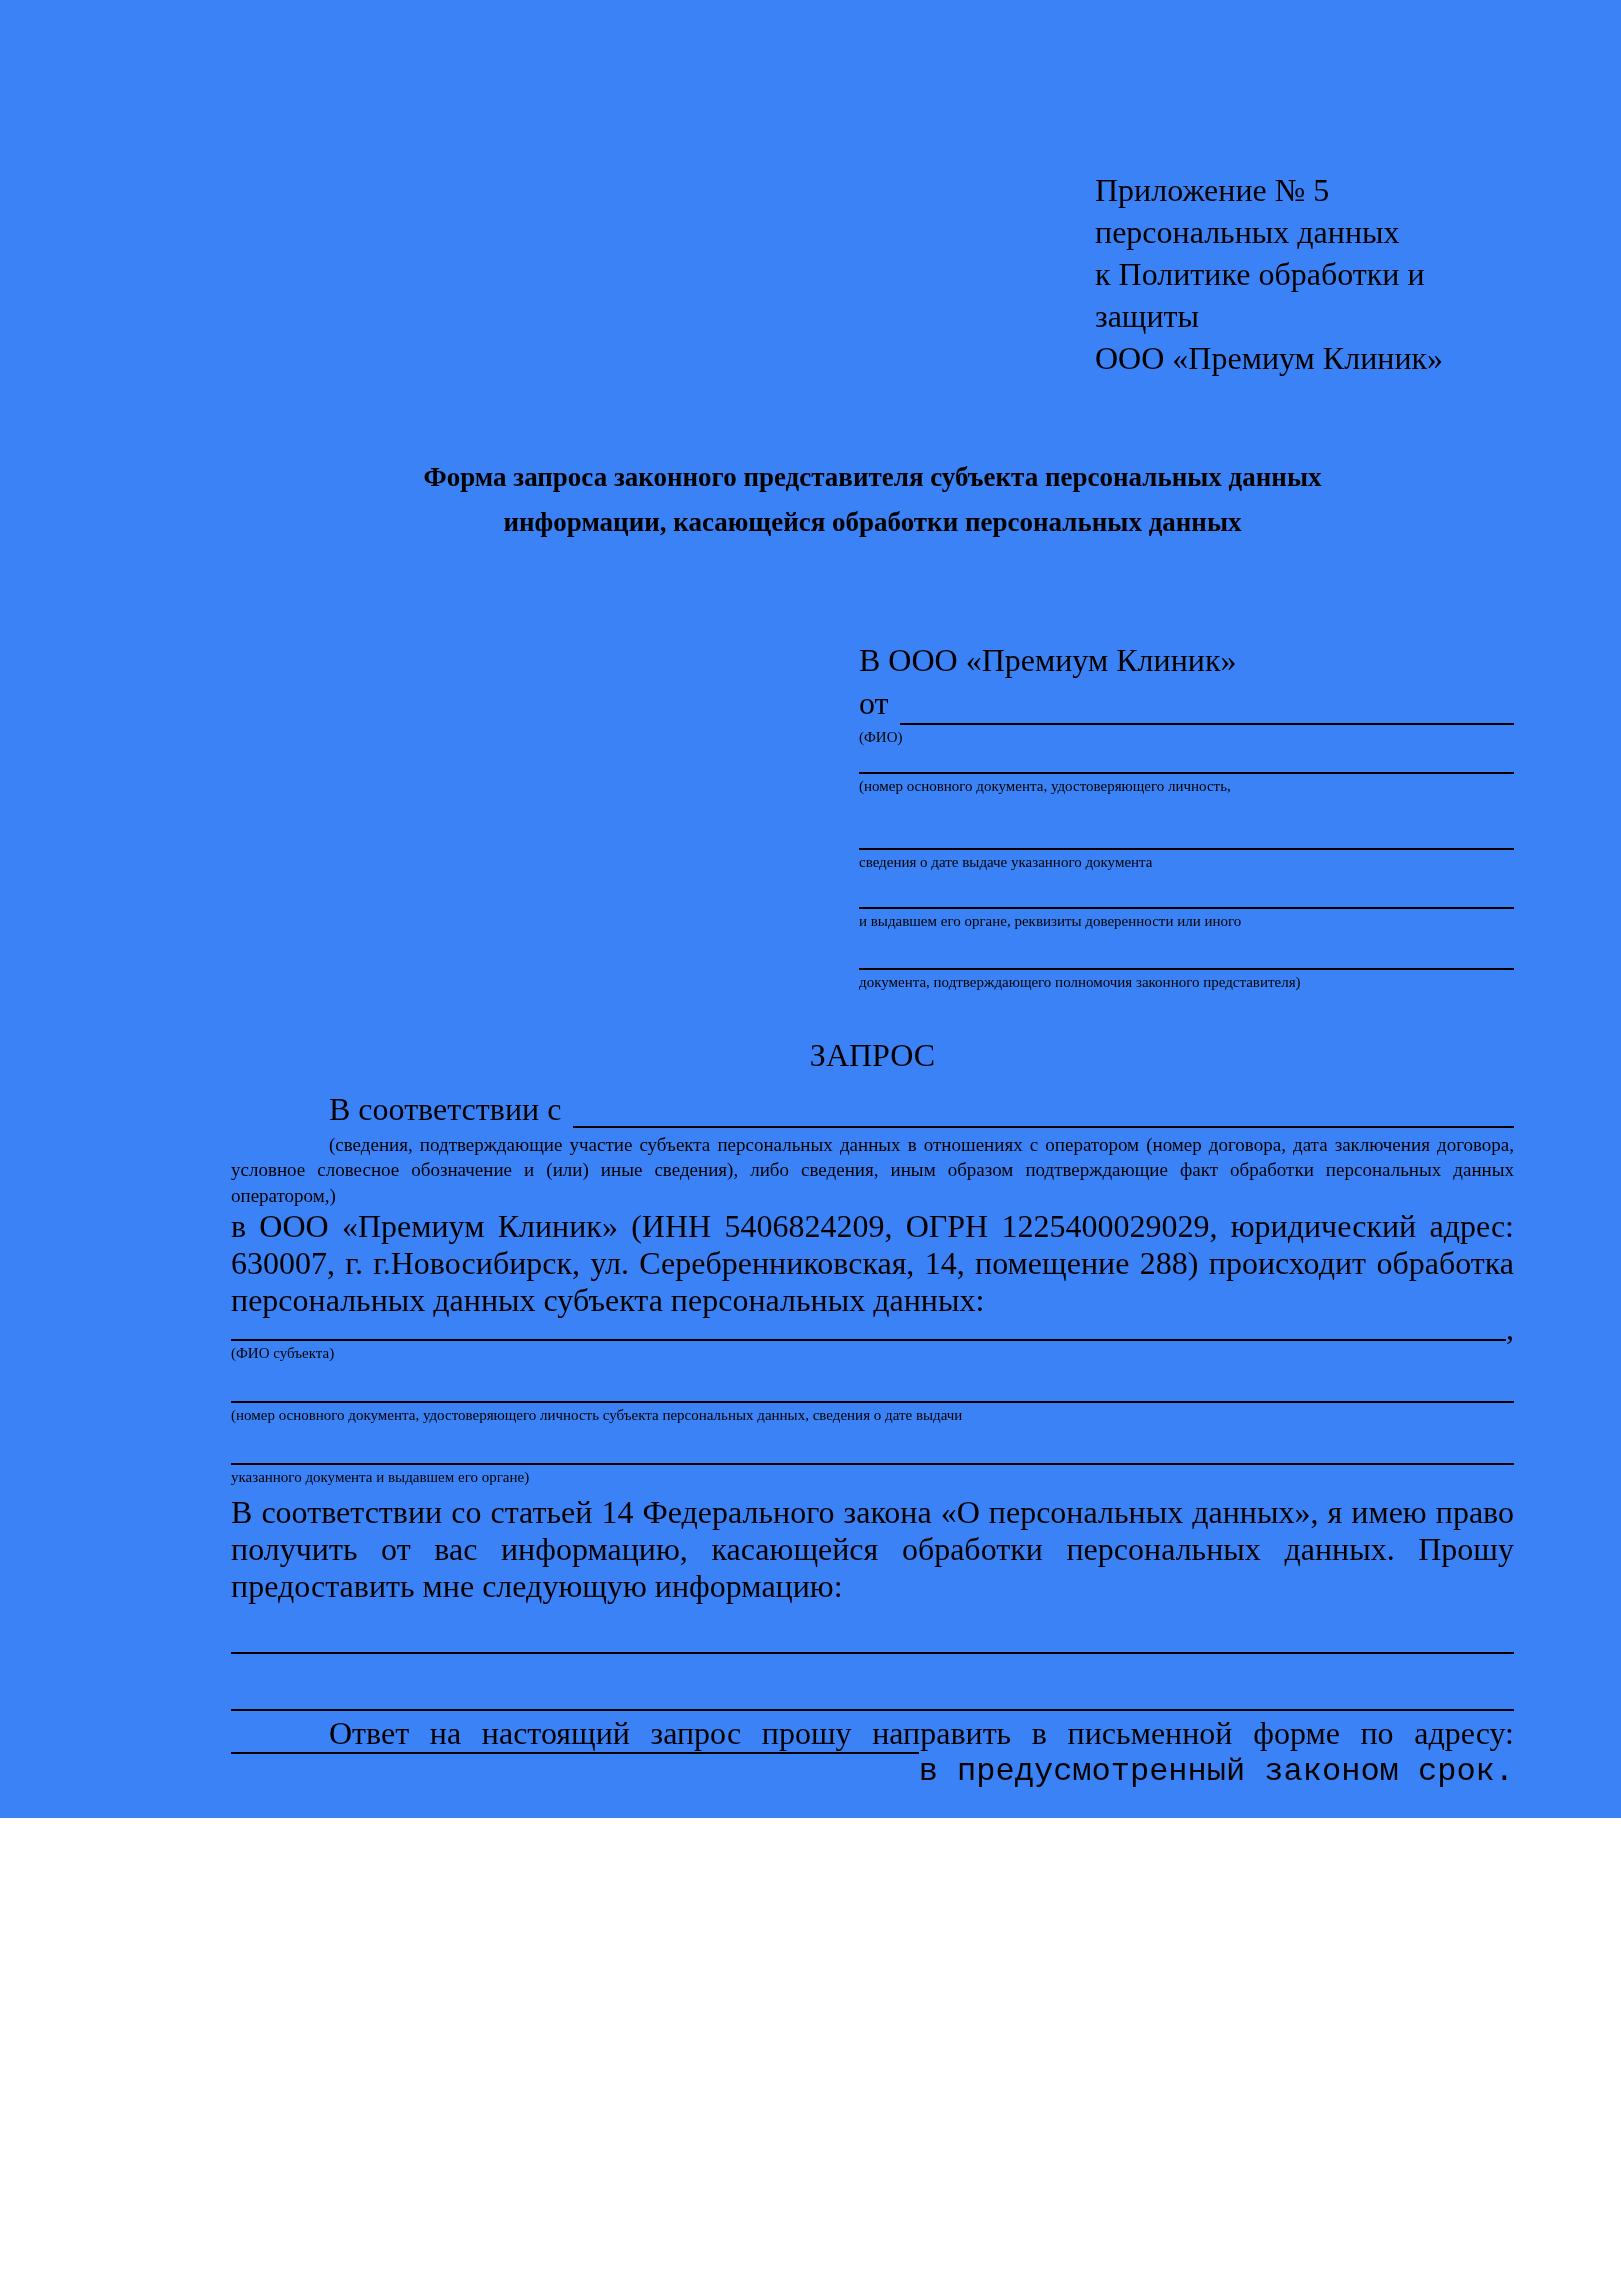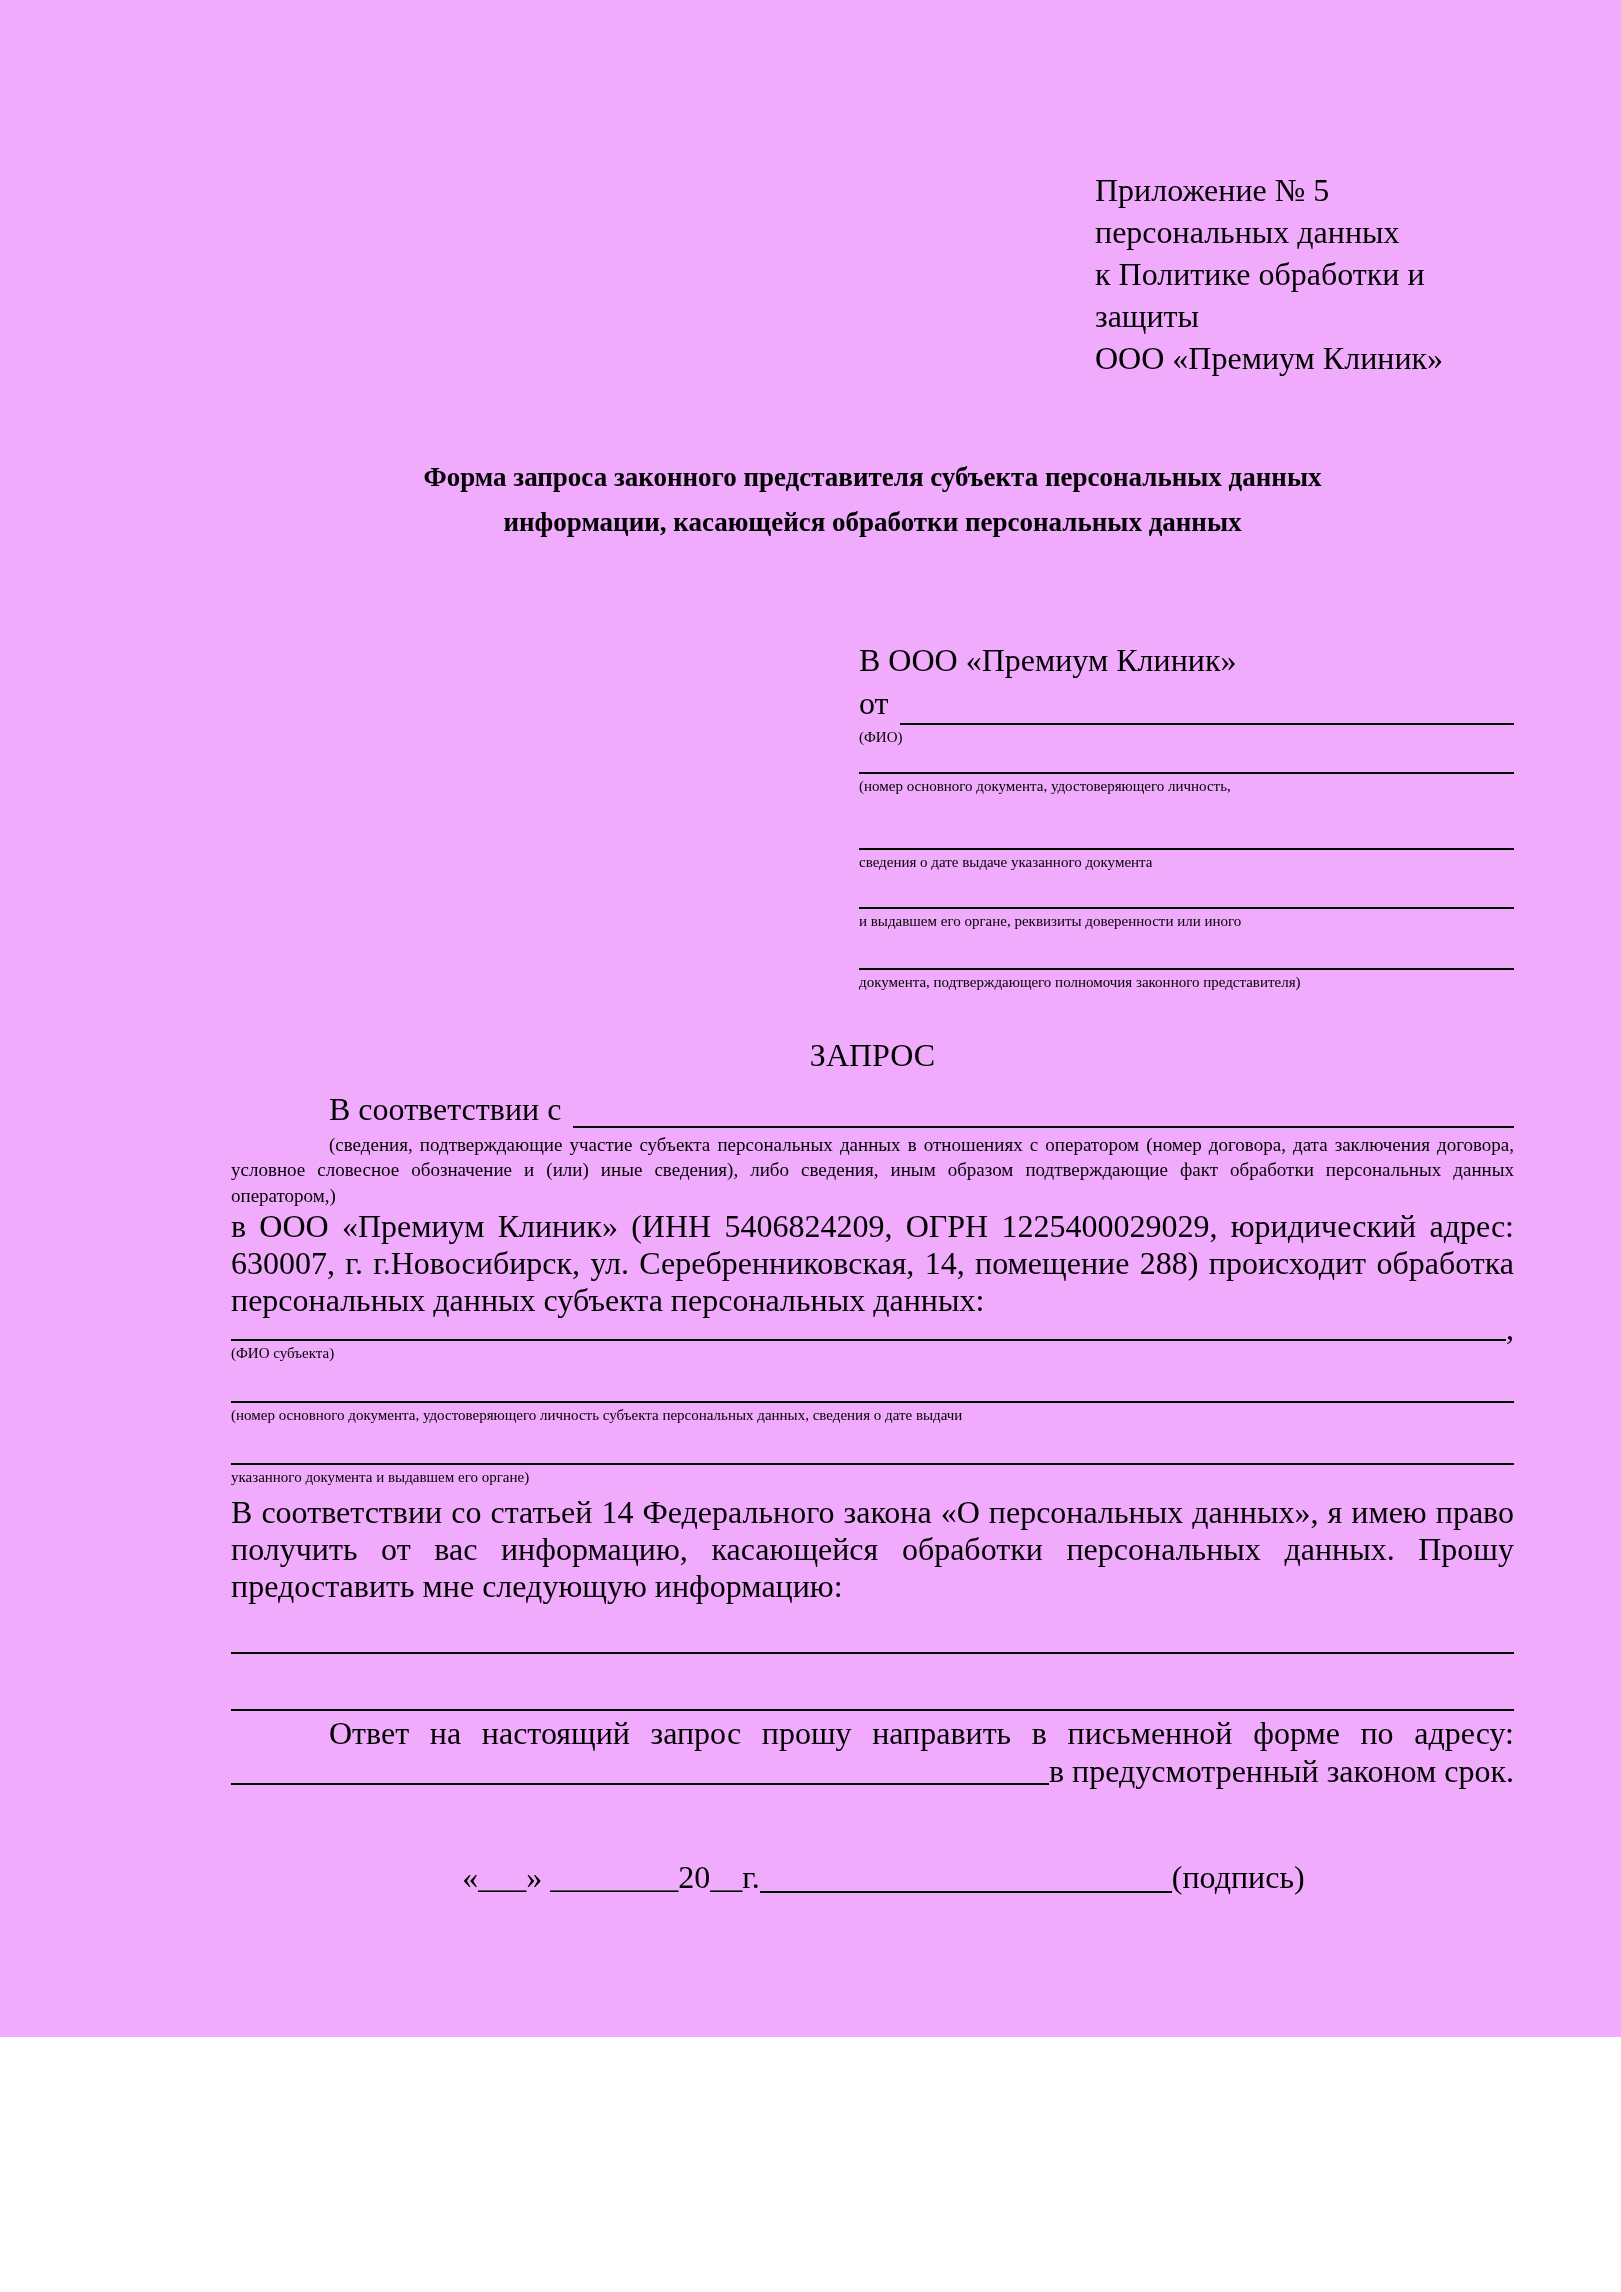--- a/index.html
+++ b/index.html
@@ -1,20 +1,20 @@
 <!DOCTYPE html>
 <html lang="ru"><head>
 <meta charset="utf-8">
 <style>
   html, body { margin: 0; padding: 0; background: #ffffff; }
   .page {
     position: relative;
     width: 1621px;
-    height: 2037px;
-    background: #f0abfc;
+    height: 1818px;
+    background: #3b82f6;
     color: #000000;
     font-family: "Liberation Serif", "DejaVu Serif", serif;
     font-size: 32px;
     line-height: 37px;
     box-sizing: border-box;
     padding: 169px 107px 0 231px; 
     overflow: hidden;
   }
 
   
@@ -44,21 +44,21 @@
   .para { text-align: justify; margin: 0; }
   .blank-comma-row { display: flex; align-items: stretch; height: 21.6px; }
   .blank-comma-row .fill-line { margin-left: 0; }
   .blank-comma-row .comma { align-self: flex-end; line-height: 23.5px; }
   .sub-field-2 { margin-top: 35px; }
   .sub-field-3 { margin-top: 34px; }
   .rights { margin-top: 3.9px; }
   .blank-1 { margin-top: 47px; }
   .blank-2 { margin-top: 55px; }
   .answer-p1 { margin-top: 3.9px; text-align: justify; text-align-last: justify; text-indent: 98px; line-height: 37px; }
-  .answer-row { display: flex; align-items: flex-end; line-height: 39px; }
+  .answer-row { display: flex; align-items: flex-start; line-height: 39px; font-family: Liberation Mono, monospace; }
   .answer-row .fill-line { margin-left: 0; margin-bottom: 5.9px; }
   .answer-row .suffix { white-space: pre; }
 
   
   .footer-row { display: flex; justify-content: center; align-items: flex-end; margin-top: 65px; line-height: 43px; margin-left: 22px; }
   .date-cell { white-space: pre; }
   .sig-group { display: flex; align-items: stretch; }
   .sig-line { width: 412px; border-bottom: 2.9px solid #000; margin-bottom: 5.9px; }
   .sig-caption { white-space: pre; }
 </style>

